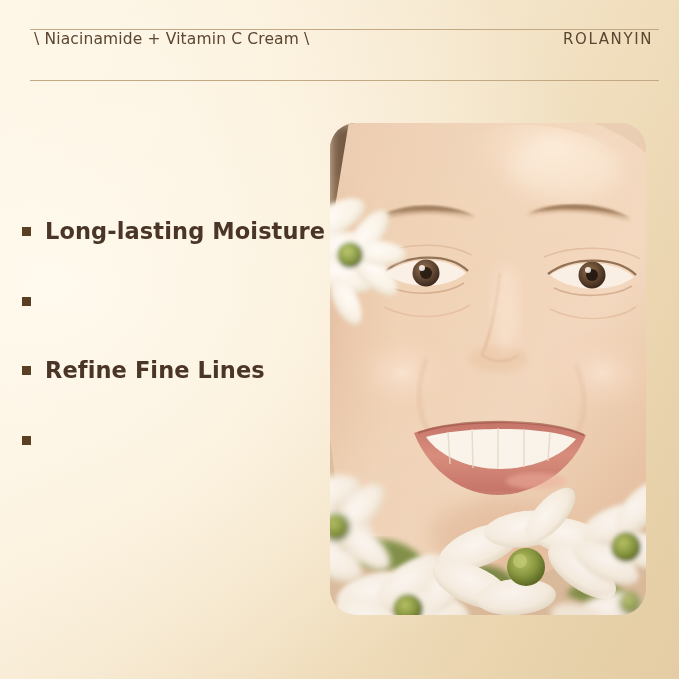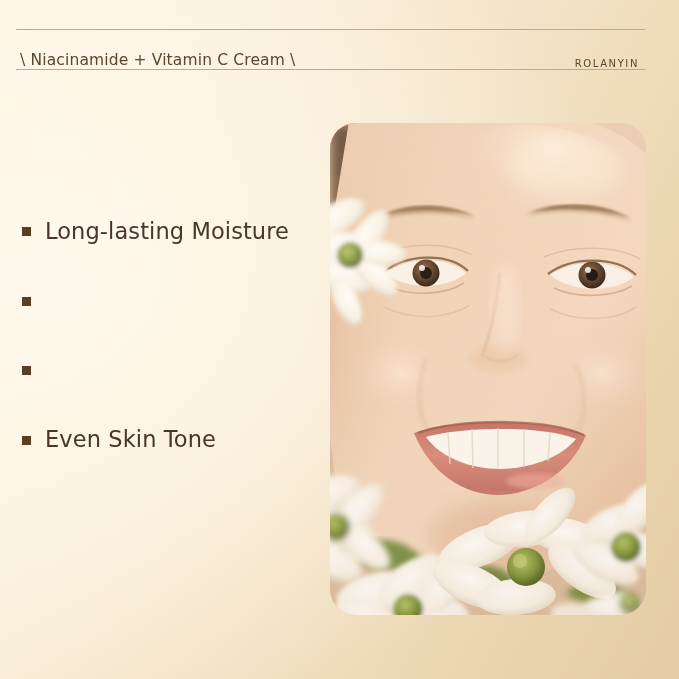--- a/index.html
+++ b/index.html
@@ -21,40 +21,40 @@
     box-sizing: border-box;
     background:
       radial-gradient(ellipse 120% 95% at 8% 42%, rgba(255,250,238,0.95) 0%, rgba(255,248,234,0.55) 38%, rgba(255,246,230,0.0) 70%),
       linear-gradient(118deg, #fdf6e6 0%, #fbf1de 20%, #f6e8cf 42%, #efdcba 66%, #e8d2ab 86%, #e4cda4 100%);
     overflow: hidden;
   }
 
   
   #header {
     position: absolute;
-    left: 16px;
+    left: 30px;
     top: 29px;
     width: 629px;
-    height: 41px;
+    height: 52px;
     border-top: 1.6px solid #c3a983;
     border-bottom: 1.6px solid #c3a983;
     box-sizing: border-box;
     display: flex;
-    align-items: flex-end;
+    align-items: flex-start;
     justify-content: space-between;
   }
   #header-title {
     font-size: 15.5px;
     color: #5c4630;
     letter-spacing: 0.15px;
     white-space: nowrap;
     padding-left: 4px;
   }
   #header-brand {
-    font-size: 10px;
+    font-size: 15px;
     color: #5c4630;
     letter-spacing: 1.6px;
     white-space: nowrap;
     padding-right: 6px;
   }
 
   
   #features {
     position: absolute;
     left: 22px;
@@ -72,21 +72,21 @@
     background: #5a3f22;
     flex: 0 0 auto;
     margin-right: 14px;
     margin-top: 2px;
   }
   .feature-text {
     font-size: 22.5px;
     color: #4a3526;
     letter-spacing: 0.1px;
     white-space: nowrap;
-    font-weight: 400;
+    font-weight: 700;
   }
 
   
   #photo {
     position: absolute;
     left: 330px;
     top: 123px;
     width: 316px;
     height: 492px;
     border-radius: 26px;
@@ -117,29 +117,29 @@
 
     <div class="feature-row">
       <span class="feature-bullet"></span>
       <span class="feature-text">Long-lasting Moisture</span>
     </div>
 
     <div class="feature-row">
       <span class="feature-bullet"></span>
     </div>
 
+    <div class="feature-row">
+      <span class="feature-bullet"></span>
+      <span class="feature-text">Refine Fine Lines</span>
+    </div>
 
     <div class="feature-row">
       <span class="feature-bullet"></span>
     </div>
 
-    <div class="feature-row">
-      <span class="feature-bullet"></span>
-      <span class="feature-text">Even Skin Tone</span>
-    </div>
 
   </div>
 
   <div id="photo">
     <svg viewBox="0 0 316 492" preserveAspectRatio="xMidYMid slice">
       <defs>
         <linearGradient id="skinBase" x1="0" y1="0" x2="1" y2="1">
           <stop offset="0%" stop-color="#e6c3a6"></stop>
           <stop offset="30%" stop-color="#f0d4ba"></stop>
           <stop offset="62%" stop-color="#f4dcc5"></stop>

